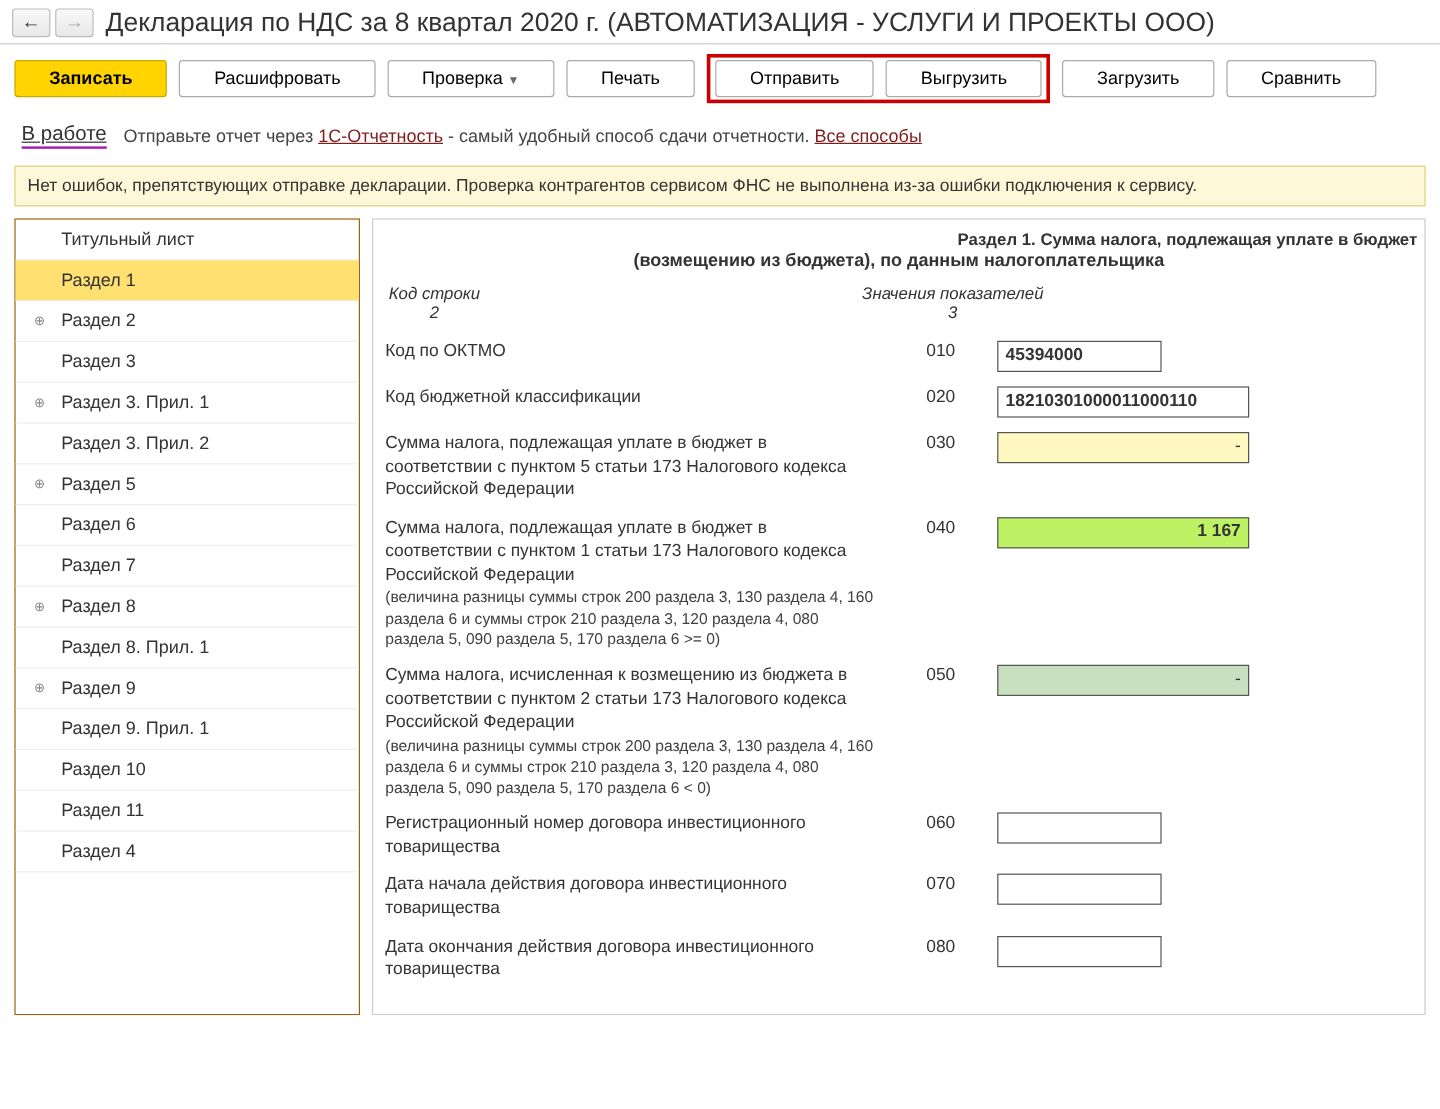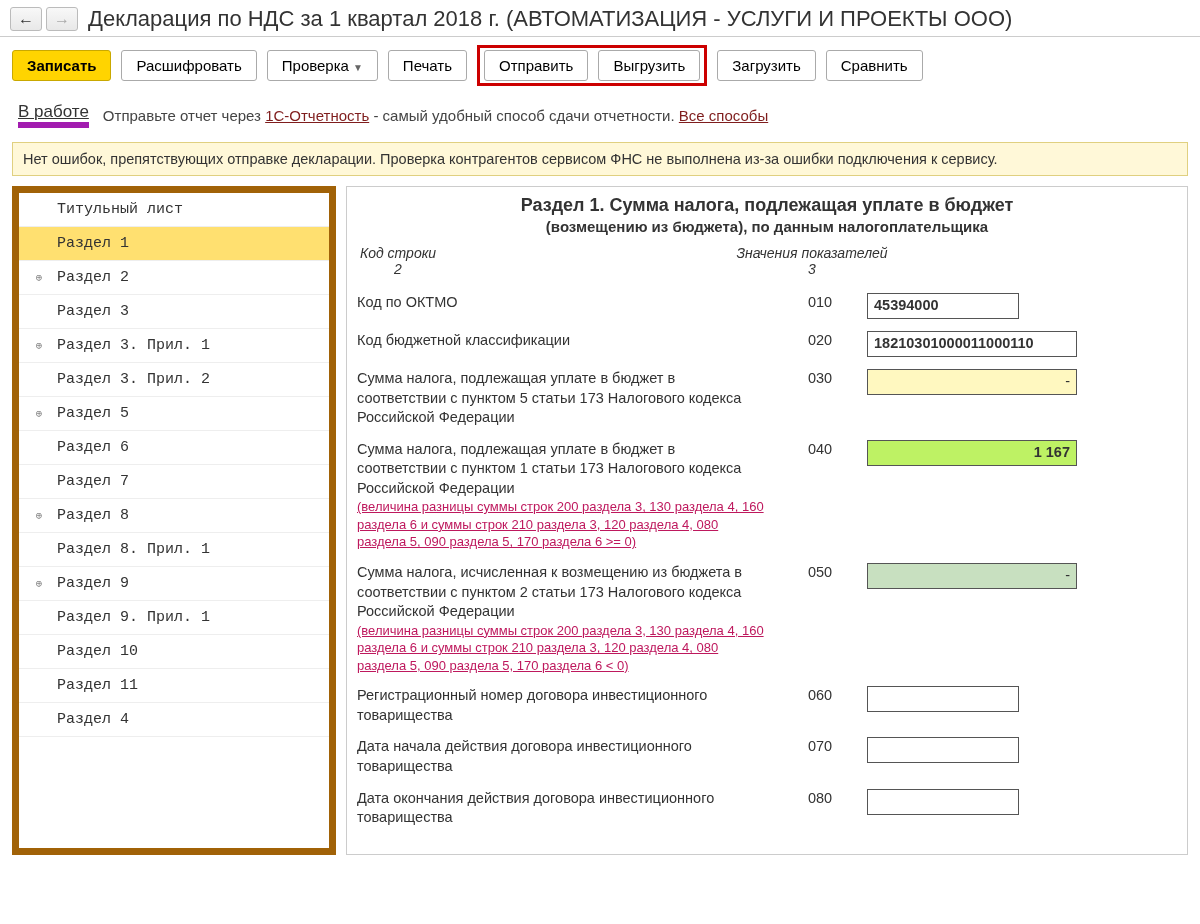--- a/index.html
+++ b/index.html
@@ -32,21 +32,21 @@
     color: #333;
     white-space: nowrap;
   }
   .toolbar {
     display: flex;
     gap: 10px;
     padding: 8px 12px 12px 12px;
     align-items: center;
   }
   .btn {
-    padding: 6px 14px;
+    padding: 6px 28px;
     border: 1px solid #aaa;
     background: #fff;
     border-radius: 3px;
     font-size: 15px;
     cursor: pointer;
   }
   .btn-yellow {
     background: #ffd400;
     border-color: #c9a800;
     font-weight: bold;
@@ -73,25 +73,24 @@
     padding: 8px 10px;
     font-size: 14.5px;
     color: #333;
   }
   .content {
     display: flex;
     padding: 0 12px;
     gap: 10px;
   }
   .sidebar {
-    width: 324px;
-    border: 7px solid #a16207;
-    background: #fff;
-    font-size: 15px;
-    font-family: Liberation Mono, monospace;
+    width: 288px;
+    border: 1px solid #a16207;
+    background: #fff;
+    font-size: 15px;
   }
   .side-item {
     padding: 8px 10px 8px 38px;
     border-bottom: 1px solid #eee;
     position: relative;
     cursor: pointer;
   }
   .side-item.active {
     background: #ffe070;
   }
@@ -101,23 +100,23 @@
     display: flex; align-items: center; justify-content: center;
     color: #888; font-size: 11px;
   }
   .main {
     flex: 1;
     border: 1px solid #ccc;
     padding: 4px 6px 20px 6px;
     overflow: hidden;
   }
   .section-title {
-    text-align: center;
+    text-align: right;
     font-weight: bold;
-    font-size: 18px;
+    font-size: 14px;
     padding: 4px 0 2px 0;
   }
   .section-sub {
     text-align: center;
     font-weight: bold;
     font-size: 15px;
     padding-bottom: 10px;
   }
   .col-headers {
     display: flex;
@@ -135,21 +134,21 @@
     align-items: flex-start;
     padding: 6px 4px;
     gap: 12px;
   }
   .row .label {
     flex: 0 0 416px;
     font-size: 14.5px;
     line-height: 1.35;
     padding-right: 8px;
   }
-  .row .label .hint { font-size: 13px; color: #be185d; text-decoration: underline; }
+  .row .label .hint { font-size: 13px; color: #404040; }
   .row .code {
     flex: 0 0 70px;
     text-align: center;
     font-size: 14.5px;
     padding-top: 1px;
   }
   .row .value {
     flex: 0 0 210px;
   }
   .field {
@@ -157,48 +156,48 @@
     height: 26px;
     padding: 3px 6px;
     font-size: 14.5px;
     background: #fff;
     text-align: left;
   }
   .field.bold { font-weight: bold; }
   .field.yellow { background: #fff8c0; text-align: right; }
   .field.green { background: #bef264; text-align: right; font-weight: bold; }
   .field.green-empty { background: #c8e0c0; text-align: right; }
-  .field.narrow { width: 152px; }
+  .field.narrow { width: 137px; }
 </style>
 </head>
 <body>
 
 <div class="topbar">
   <div class="nav-btns">
     <div class="nav-btn">←</div>
     <div class="nav-btn disabled">→</div>
   </div>
-  <div class="title">Декларация по НДС за 1 квартал 2018 г. (АВТОМАТИЗАЦИЯ - УСЛУГИ И ПРОЕКТЫ ООО)</div>
+  <div class="title">Декларация по НДС за 8 квартал 2020 г. (АВТОМАТИЗАЦИЯ - УСЛУГИ И ПРОЕКТЫ ООО)</div>
 </div>
 
 <div class="toolbar">
   <button class="btn btn-yellow">Записать</button>
   <button class="btn">Расшифровать</button>
   <button class="btn"><span>Проверка</span><span class="caret">▼</span></button>
   <button class="btn">Печать</button>
   <div class="highlight-box">
     <button class="btn">Отправить</button>
     <button class="btn">Выгрузить</button>
   </div>
   <button class="btn">Загрузить</button>
   <button class="btn">Сравнить</button>
 </div>
 
 <div class="status-row">
-  <span class="status-link" style="font-size:17px; border-bottom:6px solid #a21caf;">В работе</span>
+  <span class="status-link" style="font-size:17px; border-bottom:2px solid #a21caf;">В работе</span>
   <span>
     <span>Отправьте отчет через </span><span class="blue-link">1С-Отчетность</span><span> - самый удобный способ сдачи отчетности. </span><span class="blue-link">Все способы</span>
   </span>
 </div>
 
 <div class="info-bar">Нет ошибок, препятствующих отправке декларации. Проверка контрагентов сервисом ФНС не выполнена из-за ошибки подключения к сервису.</div>
 
 <div class="content">
   <div class="sidebar" id="sidebar">
       <div class="side-item"><span>Титульный лист</span></div>

